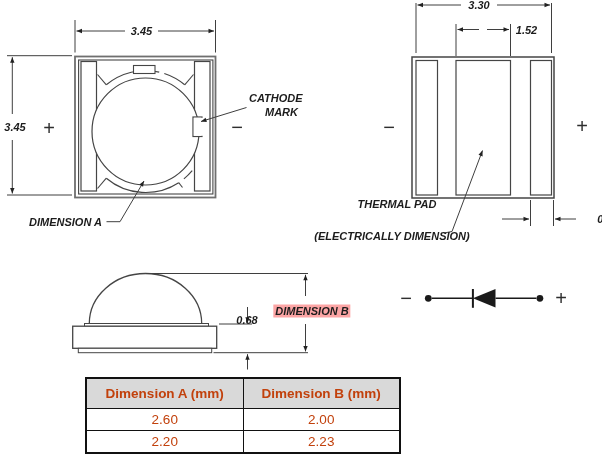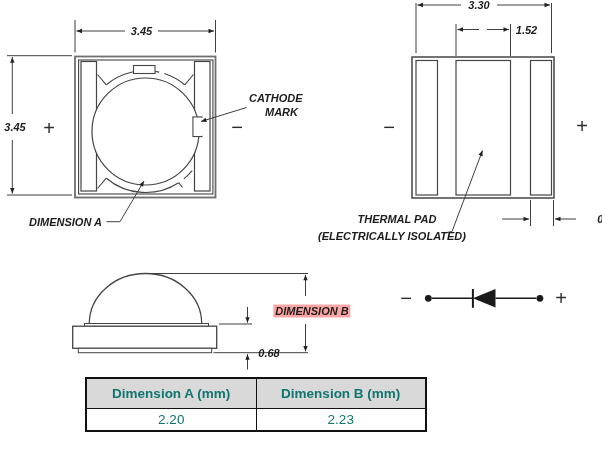--- a/index.html
+++ b/index.html
@@ -11,23 +11,23 @@
   .lbl{
     position:absolute;transform:translate(-50%,-50%);
     font-size:11px;font-weight:bold;color:#1c1c1c;white-space:nowrap;line-height:1;font-style:italic;
   }
   .lbl-left{transform:translateY(-50%);text-align:center;}
   .sign{
     position:absolute;transform:translate(-50%,-50%);
     font-size:20px;font-weight:400;color:#2e2e2e;line-height:1;
   }
   #dim-table{
-    position:absolute;left:85px;top:377px;width:342px;
+    position:absolute;left:85px;top:377px;width:316px;
     border-collapse:collapse;table-layout:fixed;
-    font-size:13.5px;color:#0f766e;text-align:center;
+    font-size:13.5px;color:#c2410c;text-align:center;
   }
   #dim-table th,#dim-table td{border:1.4px solid #111;padding:0;}
   #dim-table th{height:29px;background:#d9d9d9;font-weight:bold;}
   #dim-table td{height:21px;font-weight:normal;background:#fff;}
   #dim-table{border:2px solid #111;}
 </style>
 </head>
 <body>
 
 <div id="canvas">
@@ -132,37 +132,41 @@
   <div class="sign" style="left:237px;top:126.5px;">−</div>
   <div class="lbl lbl-left" style="left:249px;top:98px;">CATHODE</div>
   <div class="lbl lbl-left" style="left:249px;top:111.5px;margin-left:16px;">MARK</div>
   <div class="lbl lbl-left" style="left:29px;top:222px;">DIMENSION A</div>
 
   <div class="lbl" style="left:479px;top:5px;">3.30</div>
   <div class="lbl" style="left:526.5px;top:30px;">1.52</div>
   <div class="lbl" style="left:589px;top:218.5px;margin-left:19px;">0.50</div>
   <div class="sign" style="left:389px;top:126.5px;">−</div>
   <div class="sign" style="left:582px;top:125.5px;">+</div>
-  <div class="lbl" style="left:397px;top:219px;">THERMAL PAD</div>
-  <div class="lbl" style="left:392px;top:235.5px;">(ELECTRICALLY ISOLATED)</div>
+  <div class="lbl" style="left:397px;top:204px;">THERMAL PAD</div>
+  <div class="lbl" style="left:392px;top:235.5px;">(ELECTRICALLY DIMENSION)</div>
 
-  <div class="lbl" style="left:247px;top:353px;margin-left:22px;">0.68</div>
+  <div class="lbl" style="left:247px;top:320px;">0.68</div>
   <div class="lbl" style="left:306px;top:311px;background:#fca5a5;padding:1px 2px;margin-left:6px;">DIMENSION B</div>
 
   <div class="sign" style="left:406px;top:297.5px;">−</div>
   <div class="sign" style="left:561px;top:297.5px;">+</div>
 
   <table id="dim-table">
     <thead>
       <tr>
         <th>Dimension A (mm)</th>
         <th>Dimension B (mm)</th>
       </tr>
     </thead>
     <tbody>
       <tr>
+        <td>2.60</td>
+        <td>2.00</td>
+      </tr>
+      <tr>
         <td>2.20</td>
         <td>2.23</td>
       </tr>
     </tbody>
   </table>
 
 </div>
 
 </body></html>

